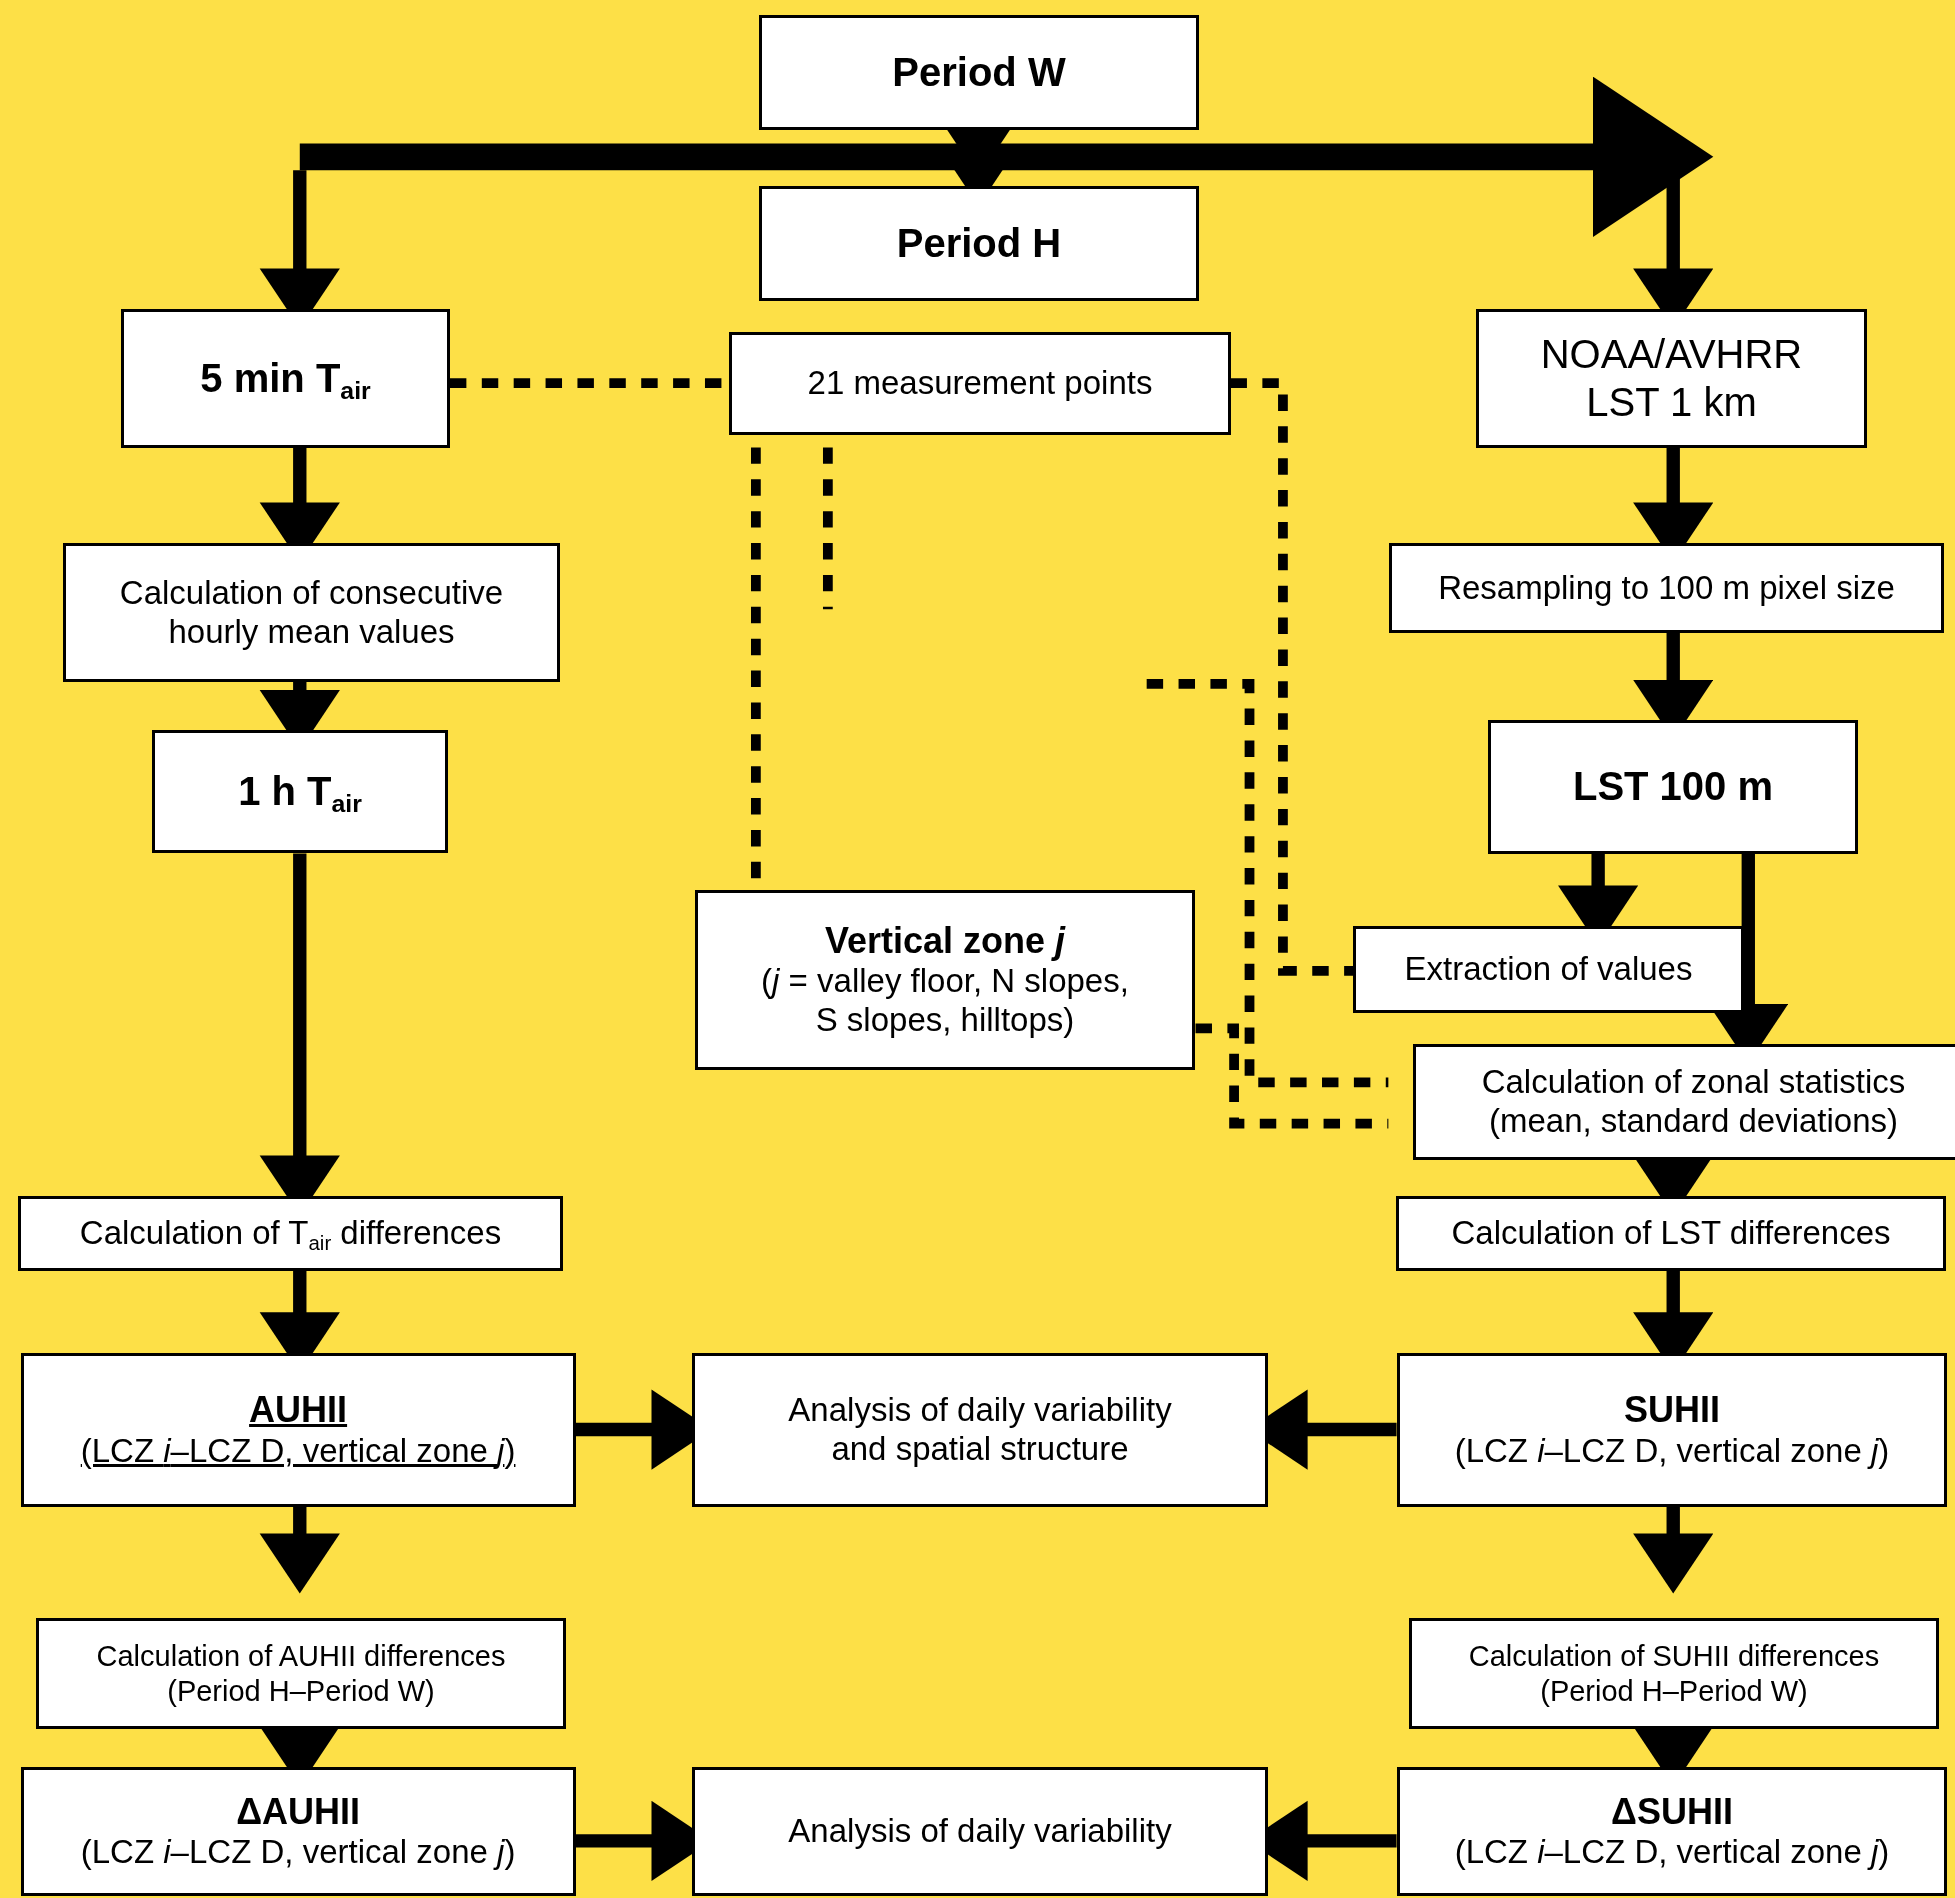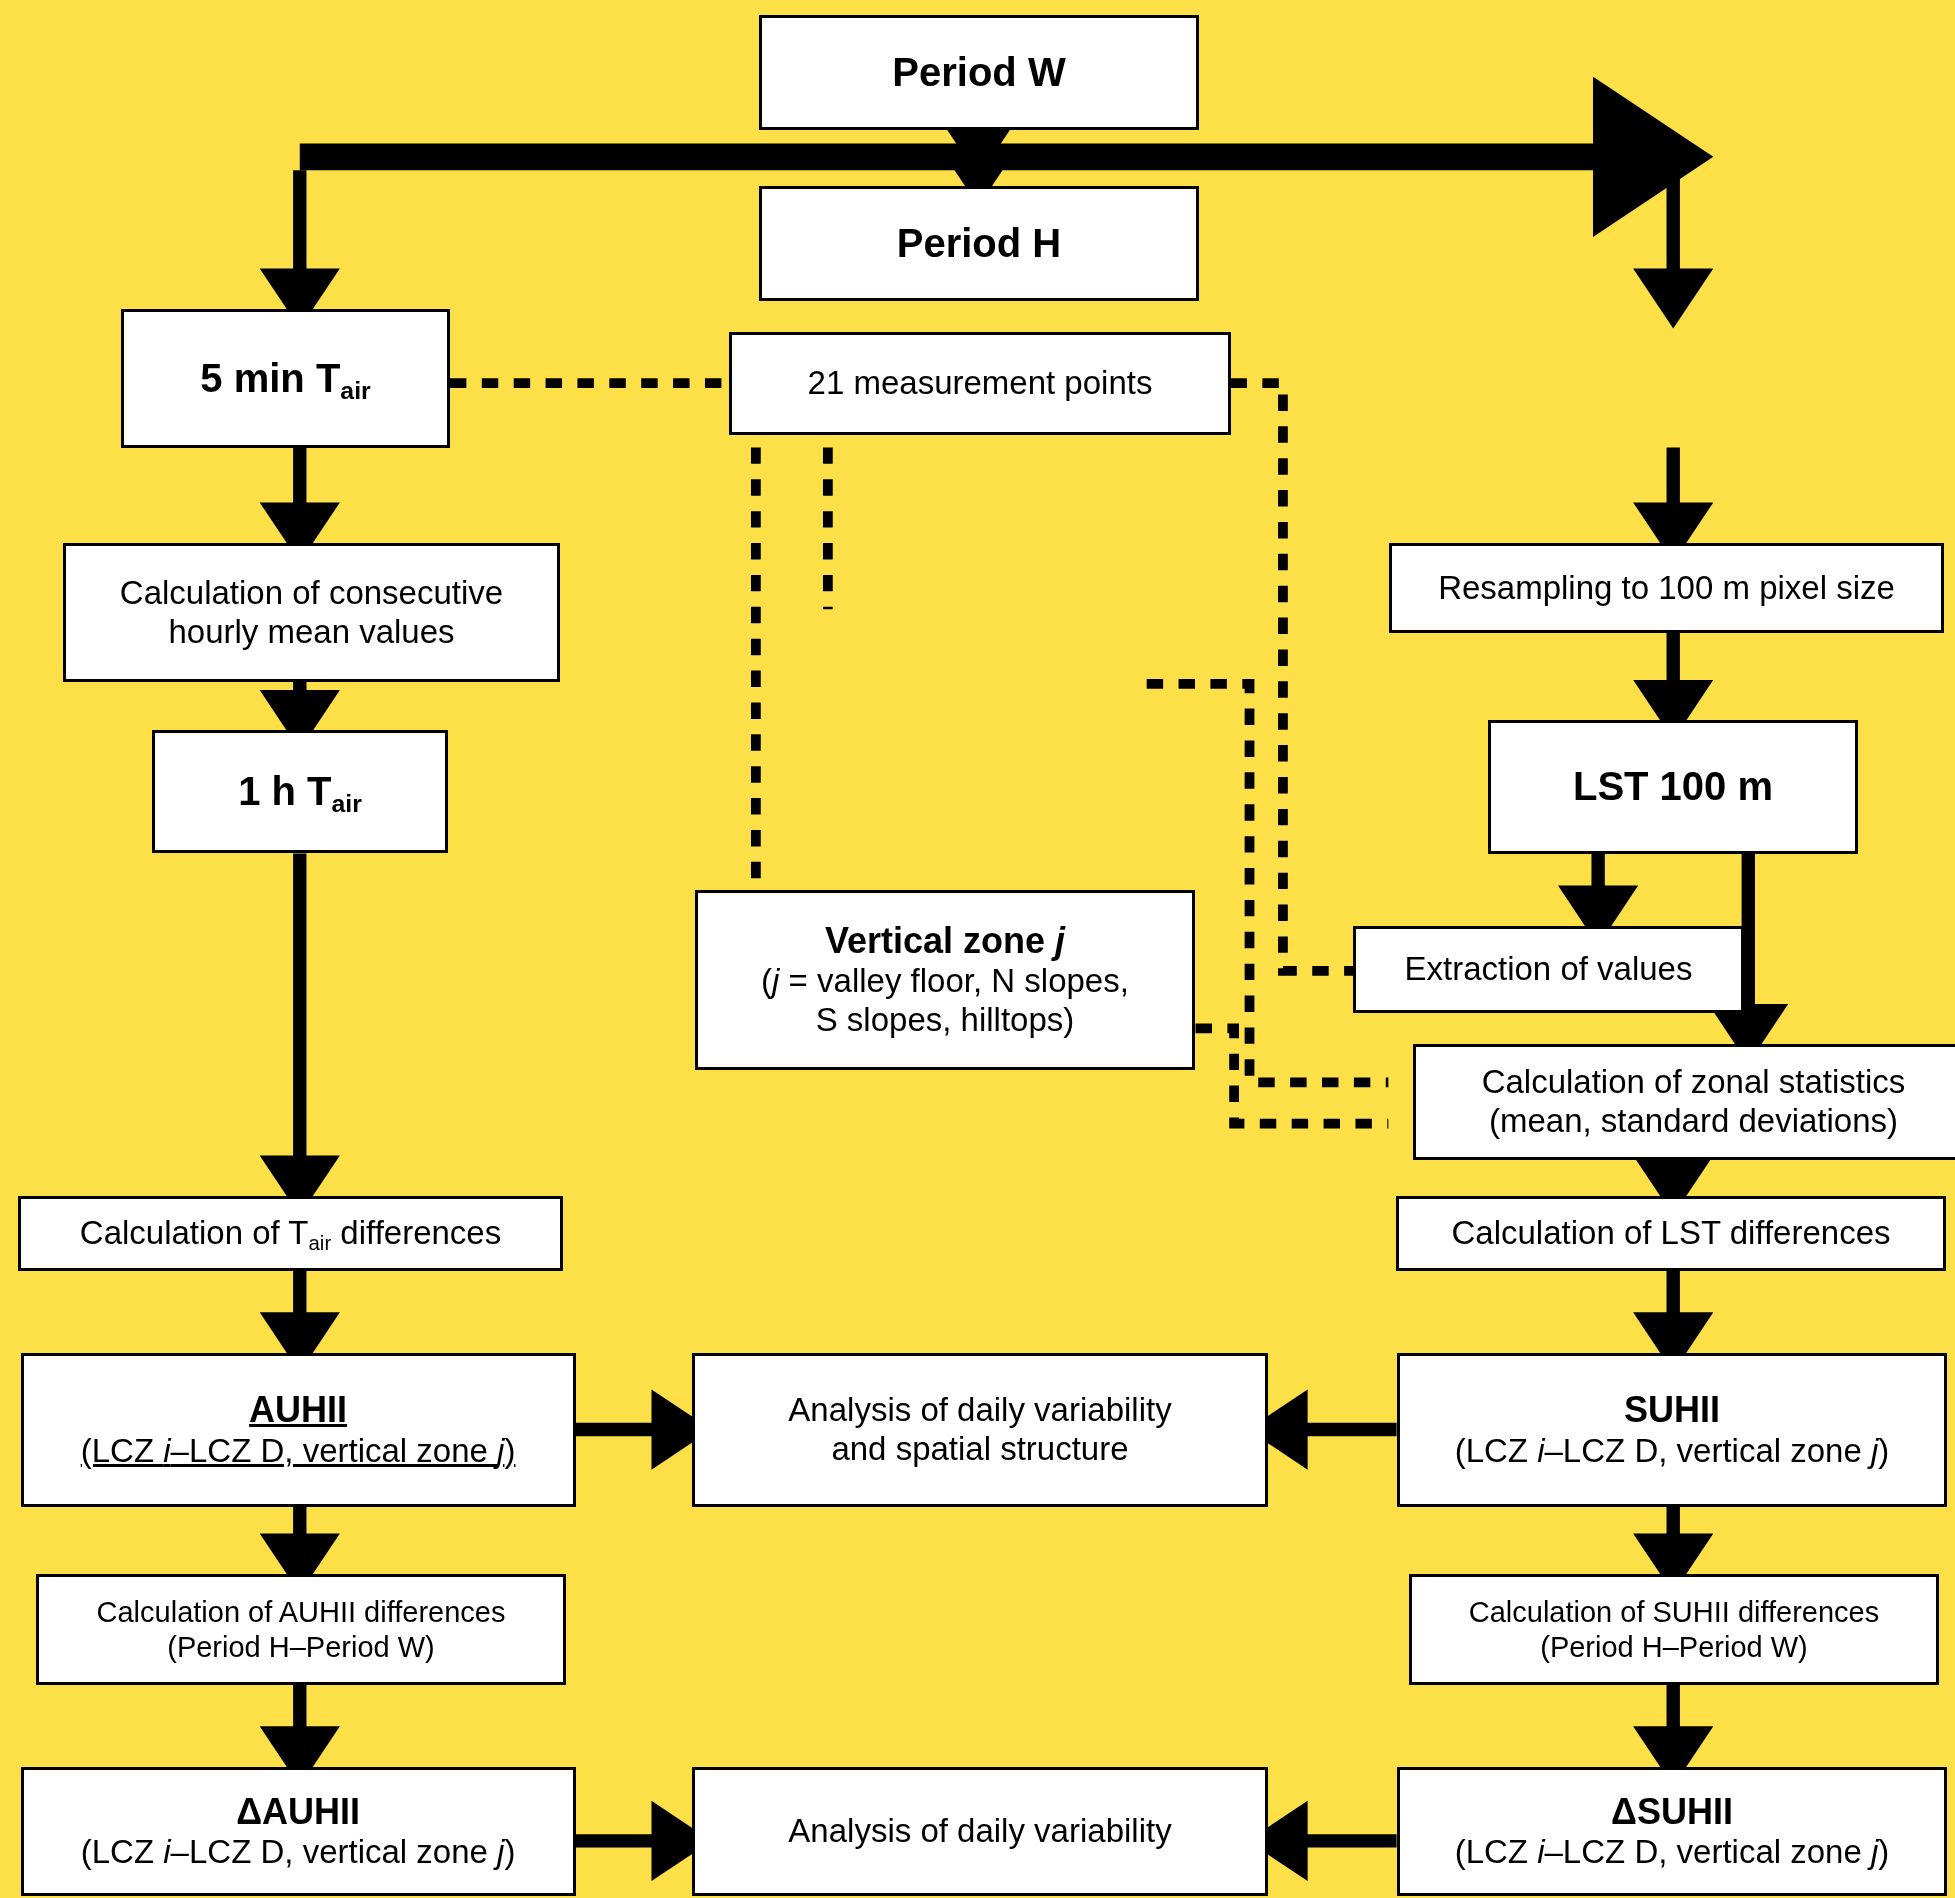--- a/index.html
+++ b/index.html
@@ -7,21 +7,21 @@
   #stage{position:relative;width:1955px;height:1898px;background:#fde047;overflow:hidden;}
   svg#wires{position:absolute;left:0;top:0;width:1955px;height:1898px;}
   .node{position:absolute;box-sizing:border-box;border:3.6px solid #000;background:#fff;
         display:flex;flex-direction:column;align-items:center;justify-content:center;
         text-align:center;color:#000;line-height:1.18;padding:2.1px 5.1px;}
   .n-title{font-weight:bold;}
   .n-sub{font-weight:normal;}
   .fs-xl{font-size:40px;}
   .fs-lg{font-size:36px;}
   .fs-md{font-size:33px;}
-  .fs-sm{font-size:29px;}
+  .fs-sm{font-size:29px;margin-top:44px;}
   sub{font-size:0.62em;vertical-align:baseline;position:relative;top:0.28em;}
   i{font-style:italic;}
 </style>
 </head>
 <body>
 
 <div id="stage">
 
   <svg id="wires" viewBox="0 0 3802 3691">
     <defs>
@@ -103,20 +103,24 @@
   </div>
 
   <div class="node fs-xl" style="left:121px;top:309px;width:329px;height:139px;">
     <span class="n-title"><span>5 min T</span><sub>air</sub></span>
   </div>
 
   <div class="node fs-md" style="left:729px;top:332px;width:502px;height:103px;">
     <span class="n-sub">21 measurement points</span>
   </div>
 
+  <div class="node fs-xl" style="left:1476px;top:309px;width:391px;height:139px;">
+    <span class="n-sub">NOAA/AVHRR</span>
+    <span class="n-sub">LST 1 km</span>
+  </div>
 
   <div class="node fs-md" style="left:51px;top:543px;width:497px;height:139px;margin-left:12px;">
     <span class="n-sub">Calculation of consecutive</span>
     <span class="n-sub">hourly mean values</span>
   </div>
 
   <div class="node fs-md" style="left:1389px;top:543px;width:555px;height:90px;">
     <span class="n-sub">Resampling to 100 m pixel size</span>
   </div>
 

